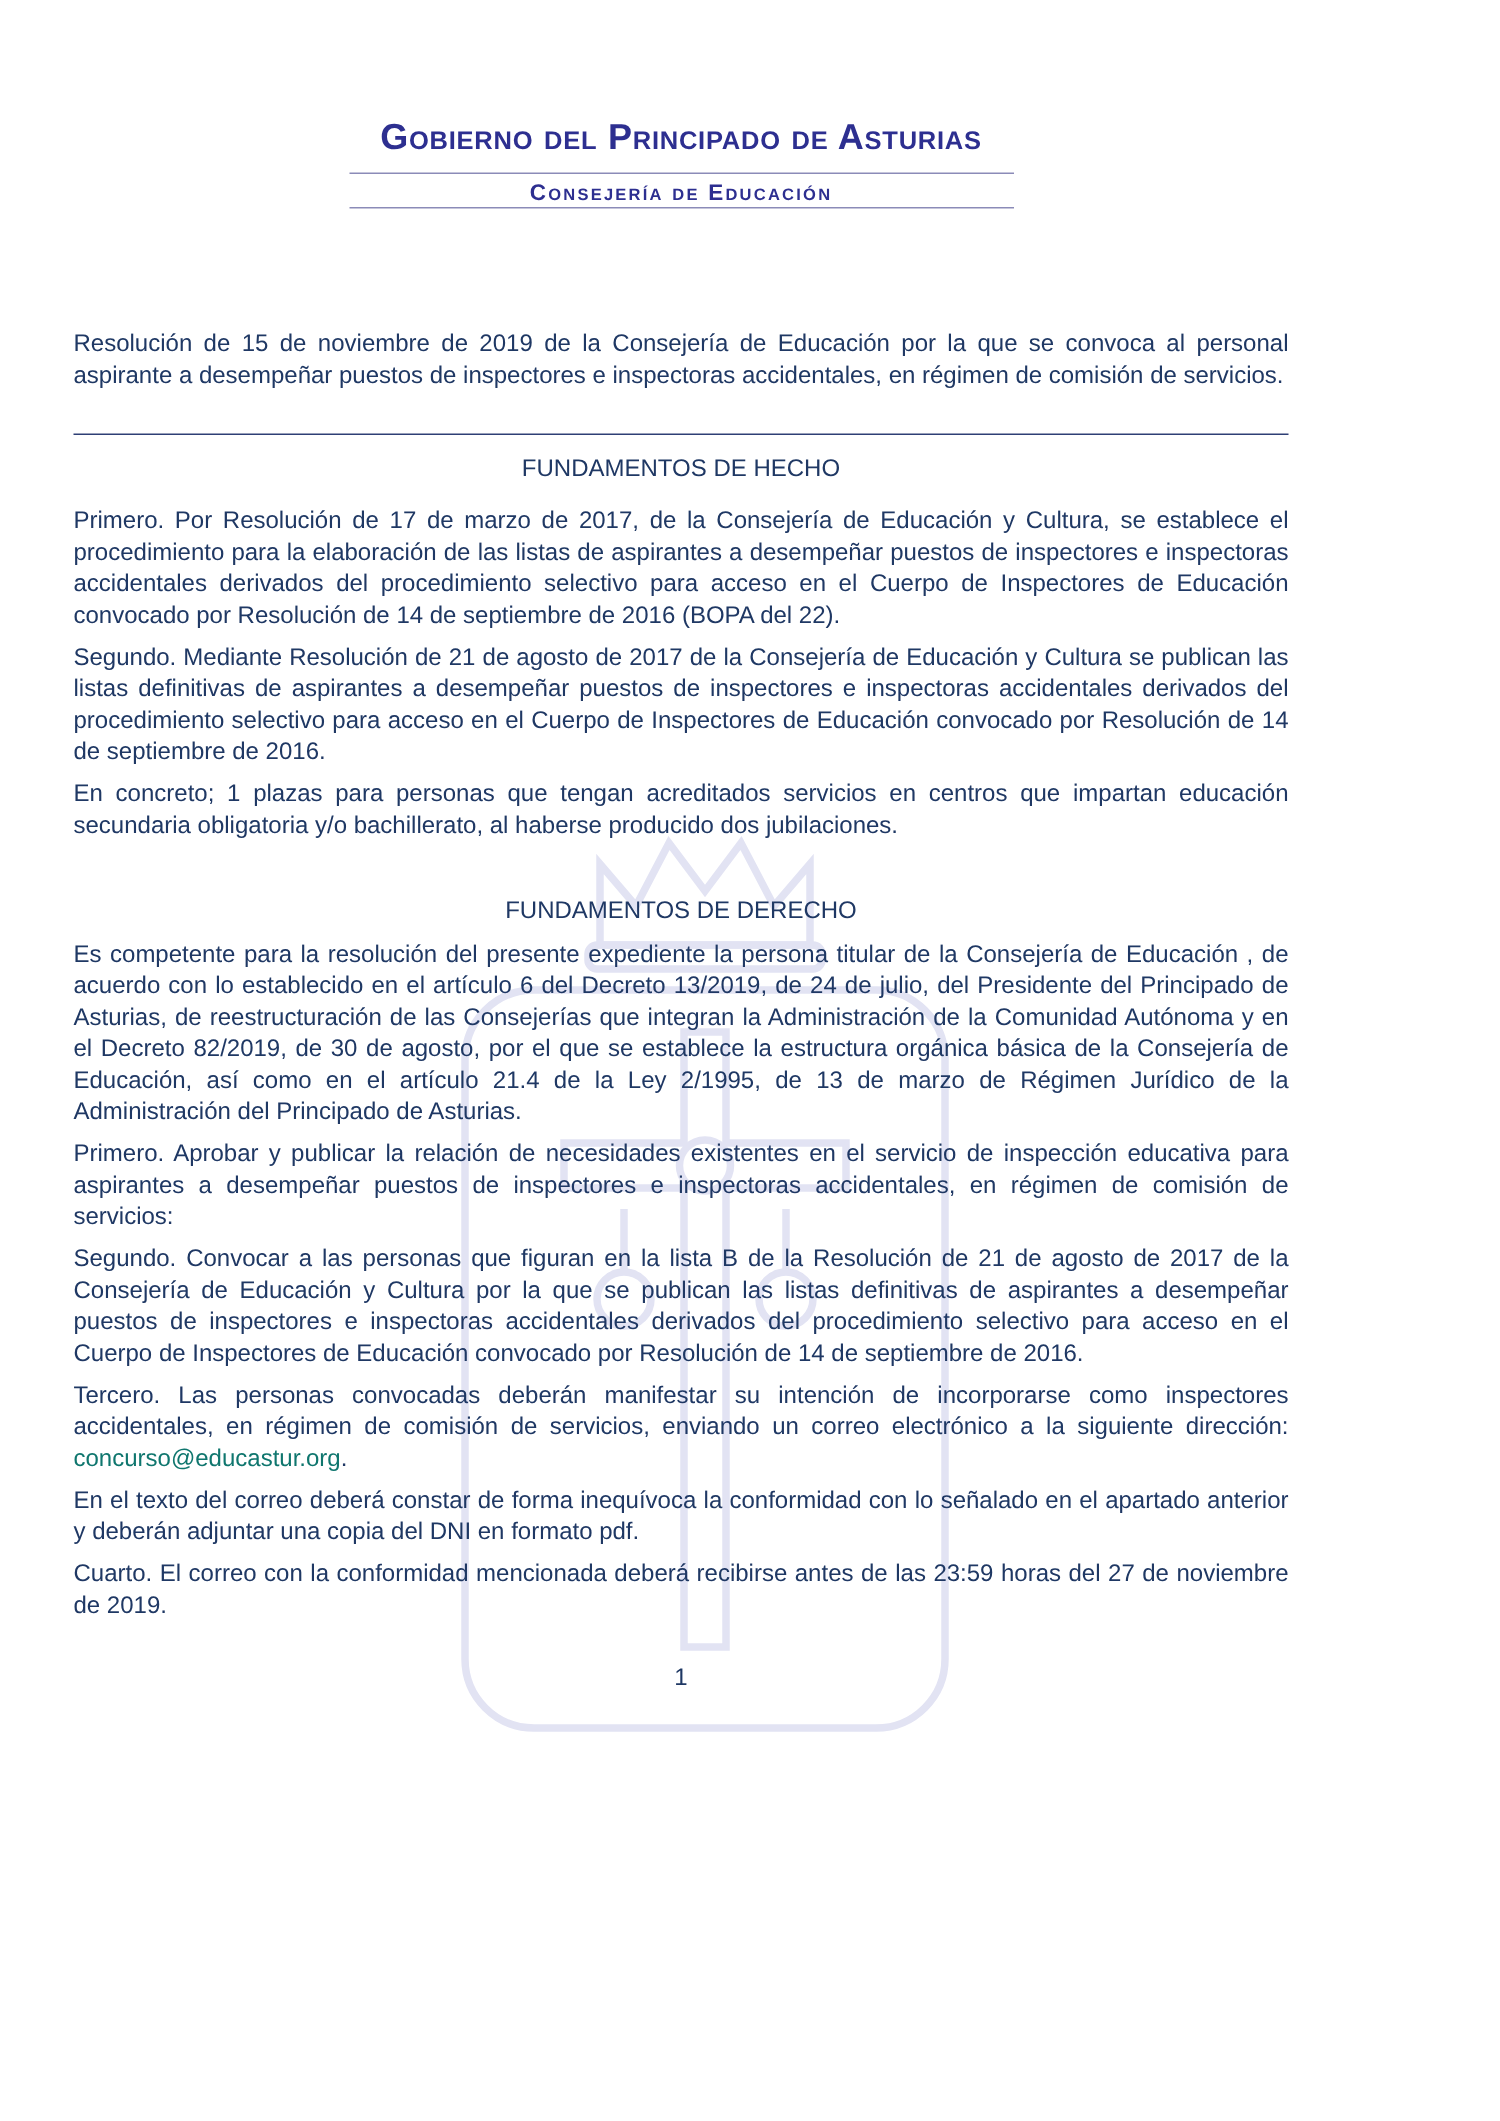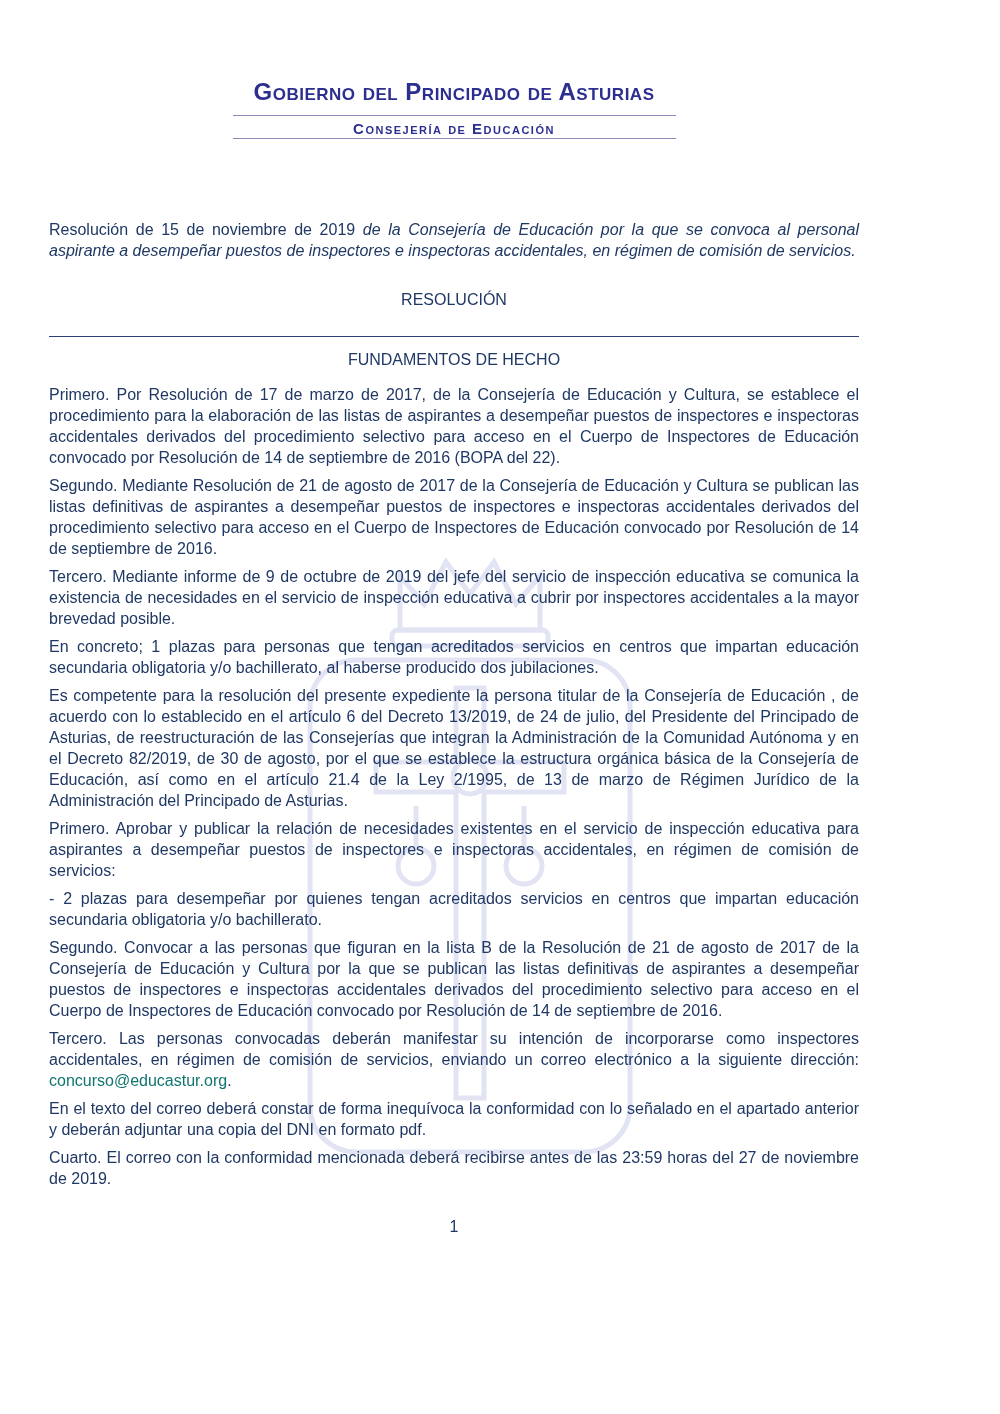--- a/index.html
+++ b/index.html
@@ -44,21 +44,21 @@
   
   .content {
     position:relative; z-index:1;
     width:810px; margin:80px auto 0;
     color:#1f3864;
     font-size:16px; line-height:21px;
     text-align:justify;
   }
   .content p { margin:0 0 7px 0; }
   p.intro { margin-bottom:28px; }
-  .italic { font-style:italic; }
+  .italic { }
 
   .h-center { text-align:center; margin:0; }
   #h-resolucion { margin-bottom:0; }
   .rule {
     border:0; height:0;
     border-top:1px solid #2e3f75;
     margin:26px 0 12px 0;
   }
   #h-antecedentes { margin-bottom:14px; }
   #h-fundamentos { margin-top:36px; margin-bottom:8px; }
@@ -102,41 +102,39 @@
 
   <div class="header">
     <div class="gov-title">Gobierno del Principado de Asturias</div>
     <div class="dept-title">Consejería de Educación</div>
   </div>
 
   <div class="content">
 
     <p class="intro"><span>Resolución de 15 de noviembre de 2019 </span><span class="italic">de la Consejería de Educación por la que se convoca al personal aspirante a desempeñar puestos de inspectores e inspectoras accidentales, en régimen de comisión de servicios.</span></p>
 
-    <p class="h-center" id="h-resolucion">RESOLUCIÓN</p>
 
     <div class="rule"></div>
 
     <p class="h-center" id="h-antecedentes">FUNDAMENTOS DE HECHO</p>
 
     <p>Primero. Por Resolución de 17 de marzo de 2017, de la Consejería de Educación y Cultura, se establece el procedimiento para la elaboración de las listas de aspirantes a desempeñar puestos de inspectores e inspectoras accidentales derivados del procedimiento selectivo para acceso en el Cuerpo de Inspectores de Educación convocado por Resolución de 14 de septiembre de 2016 (BOPA del 22).</p>
 
     <p>Segundo. Mediante Resolución de 21 de agosto de 2017 de la Consejería de Educación y Cultura se publican las listas definitivas de aspirantes a desempeñar puestos de inspectores e inspectoras accidentales derivados del procedimiento selectivo para acceso en el Cuerpo de Inspectores de Educación convocado por Resolución de 14 de septiembre de 2016.</p>
 
-    <p>Tercero. Mediante informe de 9 de octubre de 2019 del jefe del servicio de inspección educativa se comunica la existencia de necesidades en el servicio de inspección educativa a cubrir por inspectores accidentales a la mayor brevedad posible.</p>
 
     <p>En concreto; 1 plazas para personas que tengan acreditados servicios en centros que impartan educación secundaria obligatoria y/o bachillerato, al haberse producido dos jubilaciones.</p>
 
+    <p class="h-center" id="h-fundamentos">FUNDAMENTOS DE DERECHO</p>
 
     <p>Es competente para la resolución del presente expediente la persona titular de la Consejería de Educación , de acuerdo con lo establecido en el artículo 6 del Decreto 13/2019, de 24 de julio, del Presidente del Principado de Asturias, de reestructuración de las Consejerías que integran la Administración de la Comunidad Autónoma y en el Decreto 82/2019, de 30 de agosto, por el que se establece la estructura orgánica básica de la Consejería de Educación, así como en el artículo 21.4 de la Ley 2/1995, de 13 de marzo de Régimen Jurídico de la Administración del Principado de Asturias.</p>
 
 
     <p>Primero. Aprobar y publicar la relación de necesidades existentes en el servicio de inspección educativa para aspirantes a desempeñar puestos de inspectores e inspectoras accidentales, en régimen de comisión de servicios:</p>
 
-    <p>- 2 plazas para desempeñar por quienes tengan acreditados servicios en centros que impartan educación secundaria obligatoria y/o bachillerato.</p>
 
     <p>Segundo. Convocar a las personas que figuran en la lista B de la Resolución de 21 de agosto de 2017 de la Consejería de Educación y Cultura por la que se publican las listas definitivas de aspirantes a desempeñar puestos de inspectores e inspectoras accidentales derivados del procedimiento selectivo para acceso en el Cuerpo de Inspectores de Educación convocado por Resolución de 14 de septiembre de 2016.</p>
 
     <p><span>Tercero. Las personas convocadas deberán manifestar su intención de incorporarse como inspectores accidentales, en régimen de comisión de servicios, enviando un correo electrónico a la siguiente dirección: </span><a class="email-link">concurso@educastur.org</a><span>.</span></p>
 
     <p>En el texto del correo deberá constar de forma inequívoca la conformidad con lo señalado en el apartado anterior y deberán adjuntar una copia del DNI en formato pdf.</p>
 
     <p>Cuarto. El correo con la conformidad mencionada deberá recibirse antes de las 23:59 horas del 27 de noviembre de 2019.</p>
 
     <div class="page-number">1</div>

